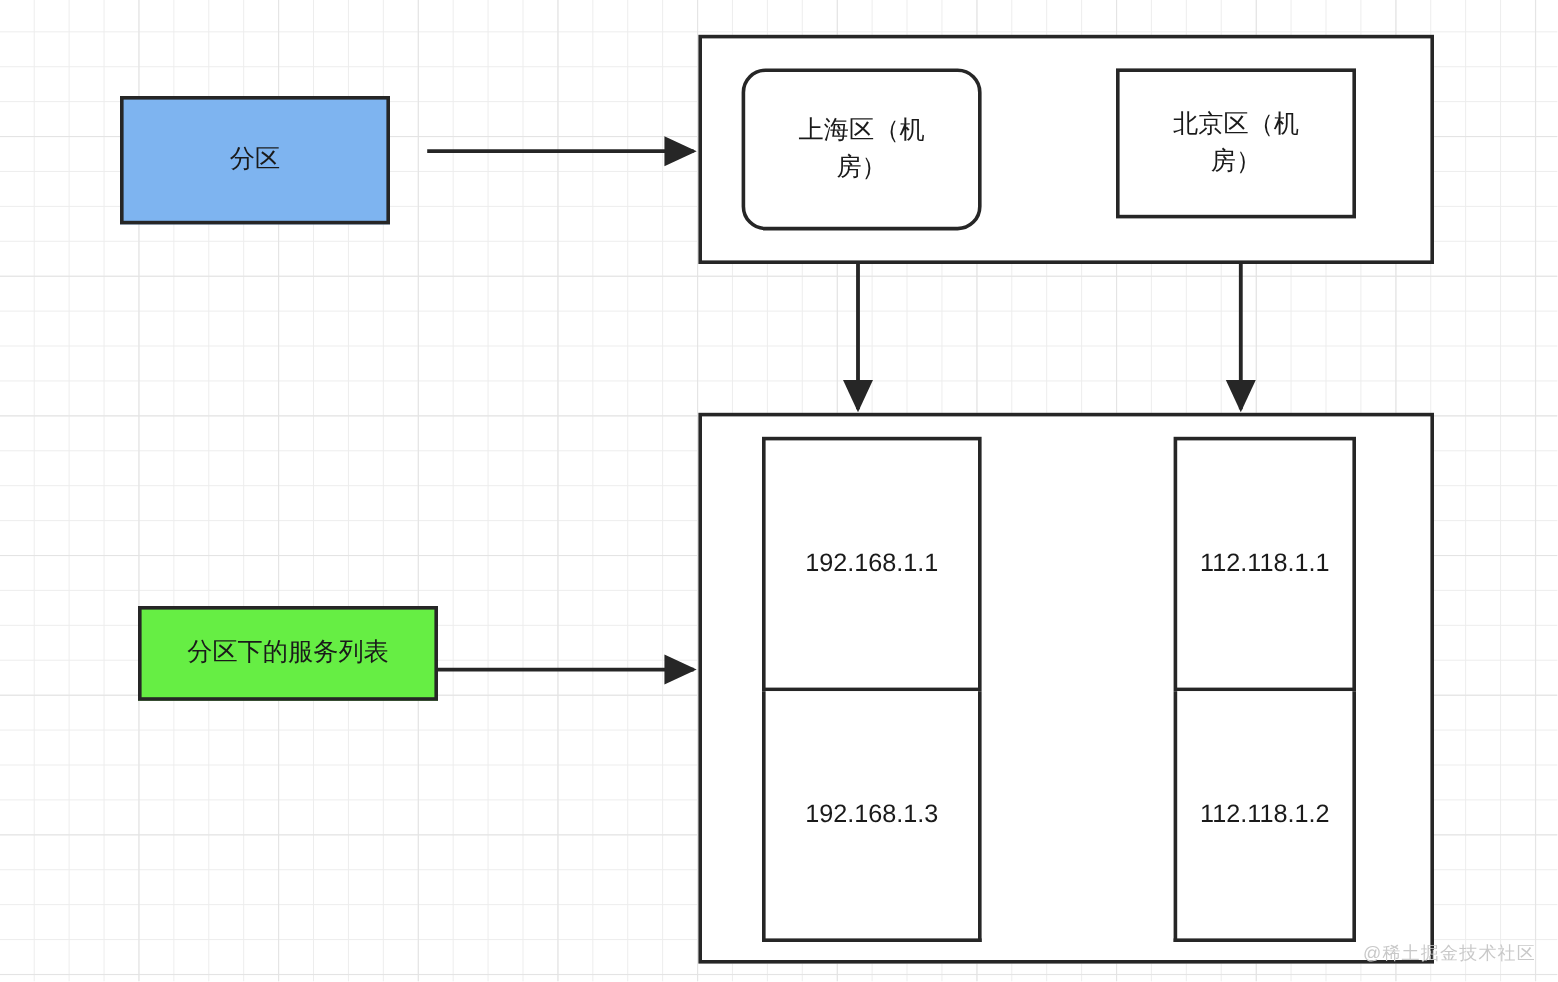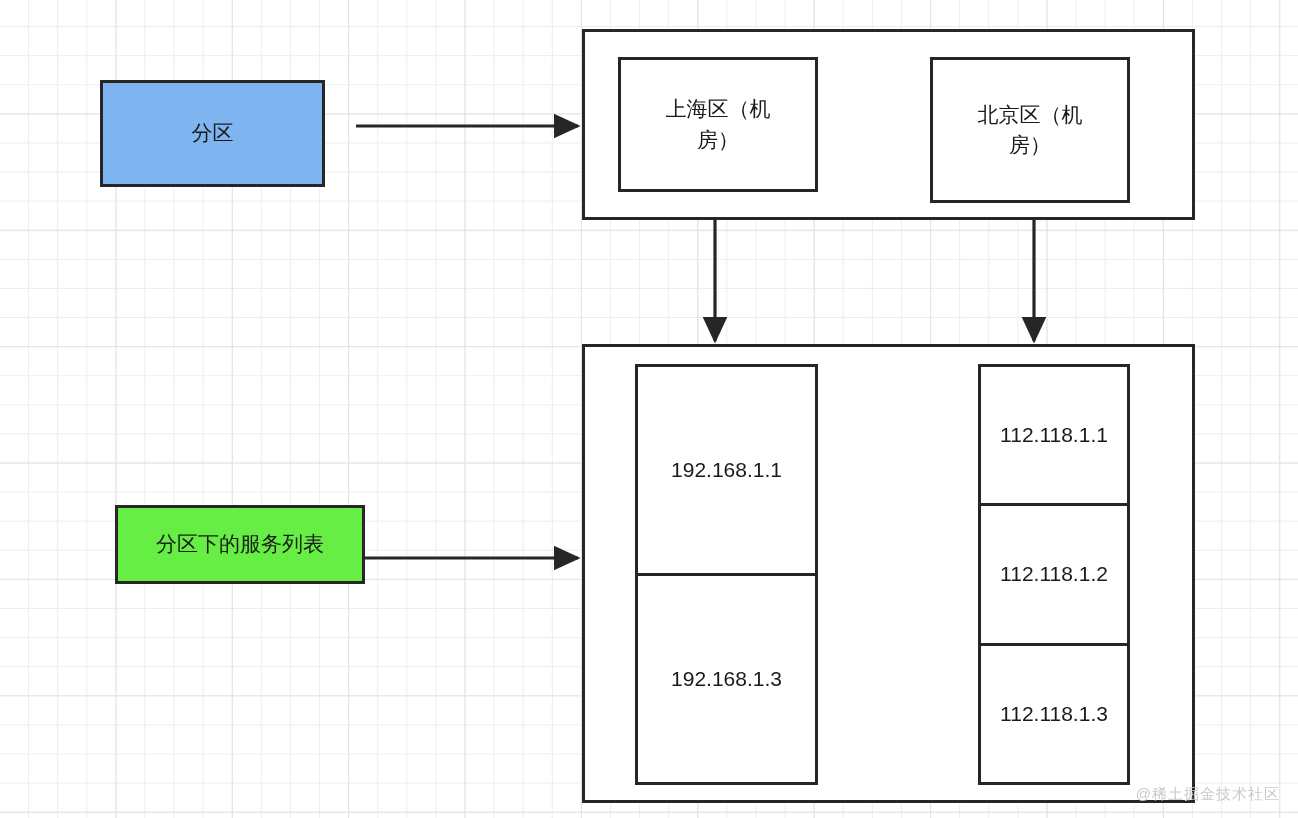--- a/index.html
+++ b/index.html
@@ -127,25 +127,25 @@
   <div class="box legend-box blue-box" style="left:100px; top:80px; width:225px; height:107px;">
     <span>分区</span>
   </div>
 
   <div class="box legend-box green-box" style="left:115px; top:505px; width:250px; height:79px;">
     <span>分区下的服务列表</span>
   </div>
 
   <div class="container-box" style="left:582px; top:29px; width:613px; height:191px;"></div>
 
-  <div class="zone-box" style="left:618px; top:57px; width:200px; height:135px;">
+  <div class="zone-box" style="left:618px; top:57px; width:200px; height:135px;border-radius:20px;">
     <span>上海区（机房）</span>
   </div>
 
-  <div class="zone-box" style="left:930px; top:57px; width:200px; height:146px;">
+  <div class="zone-box" style="left:930px; top:57px; width:200px; height:125px;">
     <span>北京区（机房）</span>
   </div>
 
   <div class="container-box" style="left:582px; top:344px; width:613px; height:459px;"></div>
 
   <div class="ip-column" style="left:618px; top:364px; width:200px; height:421px;padding-left:17px;">
     <div class="ip-cell">
       <span>192.168.1.1</span>
     </div>
     <div class="ip-cell">
@@ -153,20 +153,17 @@
     </div>
   </div>
 
   <div class="ip-column" style="left:930px; top:364px; width:200px; height:421px;padding-left:48px;">
     <div class="ip-cell">
       <span>112.118.1.1</span>
     </div>
     <div class="ip-cell">
       <span>112.118.1.2</span>
     </div>
-    <div class="ip-cell">
-      <span>112.118.1.3</span>
-    </div>
   </div>
 
   <div class="watermark">@稀土掘金技术社区</div>
 
 </div>
 
 </body></html>

